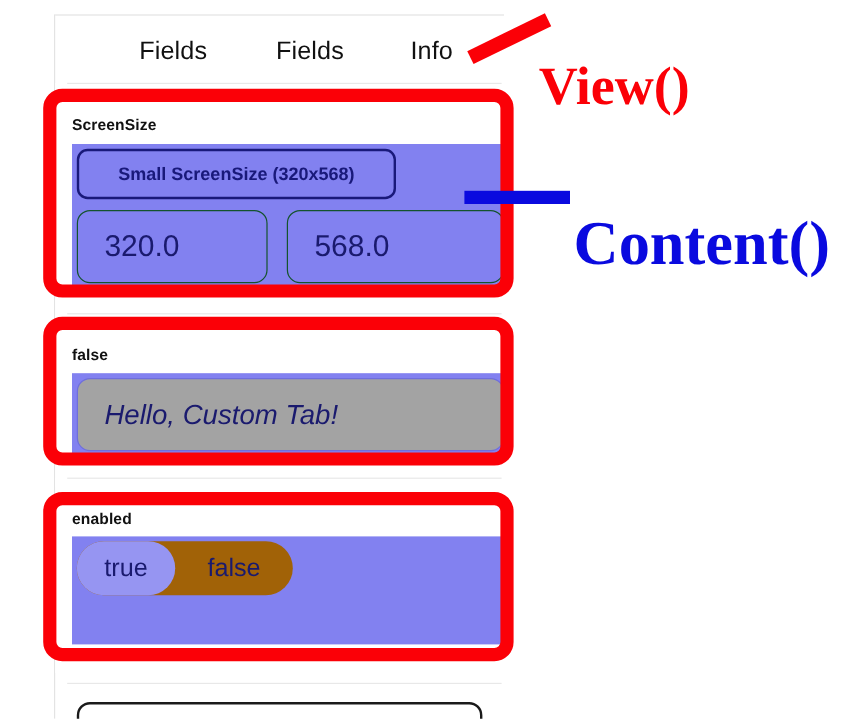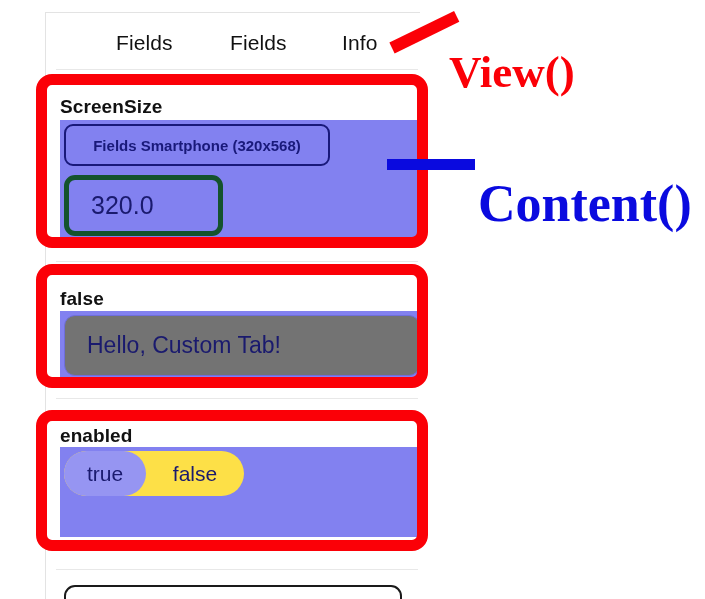--- a/index.html
+++ b/index.html
@@ -71,21 +71,21 @@
   }
   .sec-sep {
     position: absolute;
     left: 10px;
     width: 362px;
     height: 1px;
     background: #e8e8e8;
   }
   .sec-label {
     position: absolute;
-    font-size: 19px;
+    font-size: 13px;
     font-weight: bold;
     color: #111111;
     letter-spacing: 0.1px;
   }
 
   
   .content-strip {
     position: absolute;
     background: #8281f0;
   }
@@ -102,47 +102,48 @@
     font-size: 15px;
     font-weight: bold;
     color: #19197a;
     cursor: pointer;
     white-space: nowrap;
   }
 
   .num-field {
     position: absolute;
     background: #8281f0;
-    border: 5px solid #14532d;
+    border: 1px solid #14532d;
     border-radius: 11px;
     display: flex;
     align-items: center;
     padding-left: 22px;
     font-size: 25px;
     color: #1a1a6e;
     cursor: text;
   }
 
   .text-field {
     position: absolute;
-    background: #737373;
+    background: #a3a3a3;
     border: 1px solid #6f6edc;
     border-radius: 11px;
     display: flex;
     align-items: center;
     padding-left: 22px;
     font-size: 23px;
     color: #1a1a6e;
     cursor: text;
+    font-style: italic;
   }
 
   
   .seg-track {
     position: absolute;
-    background: #fde047;
+    background: #a16207;
     border-radius: 999px;
     display: flex;
   }
   .seg-opt {
     position: relative;
     height: 100%;
     display: flex;
     align-items: center;
     justify-content: center;
     font-size: 21px;
@@ -236,24 +237,25 @@
       <div class="tab t1">Fields</div>
       <div class="tab t2">Info</div>
     </div>
 
     <div class="section" style="top:57px; height:192px;">
       <div class="sec-sep" style="top:0px;"></div>
       <div class="sec-label" style="left:14px; top:27px;">ScreenSize</div>
 
       <div class="content-strip" style="left:14px; top:51px; width:360px; height:119px;"></div>
 
-      <div class="pill-select" style="left:18px; top:55px; width:266px; height:42px;">Fields Smartphone (320x568)</div>
+      <div class="pill-select" style="left:18px; top:55px; width:266px; height:42px;">Small ScreenSize (320x568)</div>
 
       <div class="num-field" style="left:18px; top:106px; width:159px; height:61px;">320.0</div>
 
+      <div class="num-field" style="left:193px; top:106px; width:181px; height:61px;">568.0</div>
     </div>
 
     <div class="section" style="top:249px; height:145px;">
       <div class="sec-sep" style="top:0px;"></div>
       <div class="sec-label" style="left:14px; top:27px;">false</div>
 
       <div class="content-strip" style="left:14px; top:50px; width:360px; height:69px;"></div>
 
       <div class="text-field" style="left:18px; top:54px; width:356px; height:61px;">Hello, Custom Tab!</div>
     </div>

